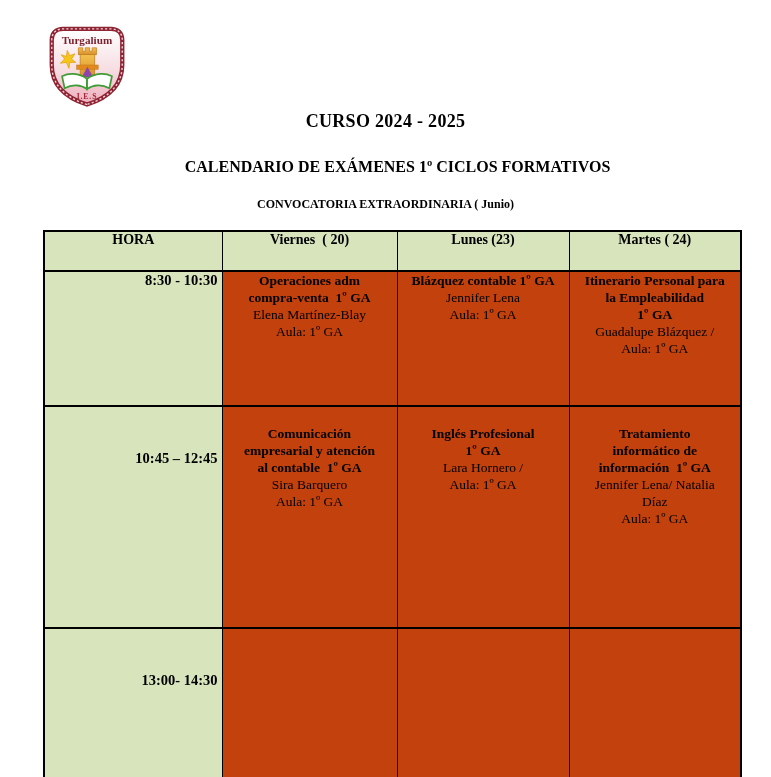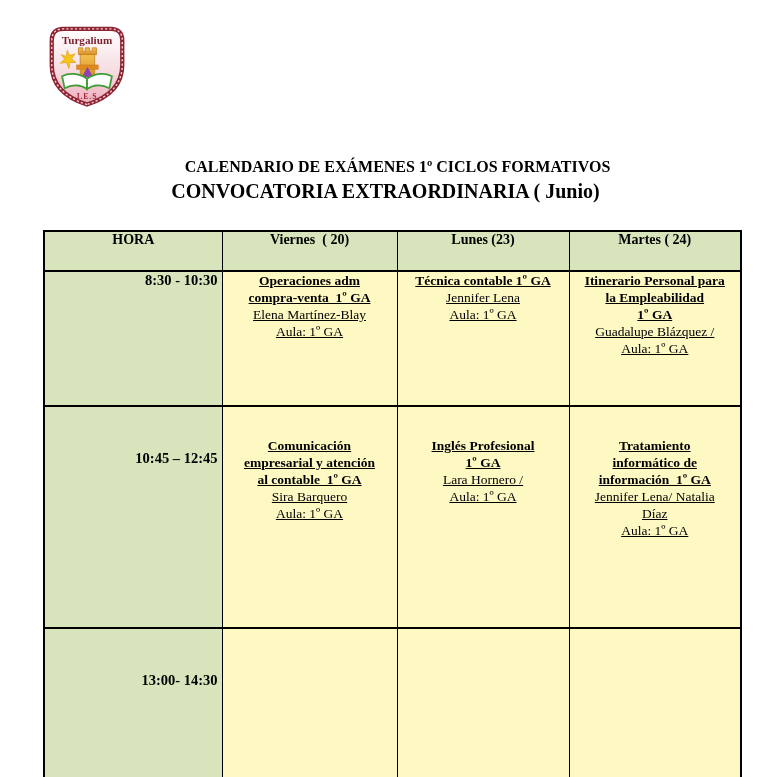--- a/index.html
+++ b/index.html
@@ -26,21 +26,21 @@
   .title {
     position: absolute;
     left: 0;
     right: 0;
     text-align: center;
     font-weight: bold;
     white-space: pre-wrap;
   }
   .title-course { top: 111px; font-size: 18px; letter-spacing: 0.3px; }
   .title-calendar { top: 158px; font-size: 16px; margin-left: 24px; }
-  .title-convocatoria { top: 180px; font-size: 20px; }
+  .title-convocatoria { top: 197px; font-size: 12px; }
 
   table.schedule {
     position: absolute;
     left: 43px;
     top: 230px;
     width: 697px;
     border-collapse: collapse;
     table-layout: fixed;
     border: 2px solid #000000;
   }
@@ -57,22 +57,22 @@
   thead th {
     background: #d7e4bc;
     font-size: 14px;
     font-weight: bold;
     padding-top: 7px;
     white-space: pre-wrap;
   }
   tr.r0 { height: 135px; }
   tr.r1 { height: 222px; }
   tr.r2 { height: 155px; }
-  td.exam-cell { padding-top: 16px; background: #fef9c3; text-decoration: underline; }
-  tr.r1 td.exam-cell { padding-top: 30px; }
+  td.exam-cell { padding-top: 16px; background: #c2410c; }
+  tr.r1 td.exam-cell { padding-top: 18px; }
   th.time-cell {
     background: #d7e4bc;
     font-weight: bold;
     font-size: 14.5px;
     padding-top: 33px;
   }
   tr.r1 th.time-cell, tr.r2 th.time-cell { padding-top: 43px; }
   .time-label { white-space: pre-wrap; text-align: right; }
   .subject-line {
     font-weight: bold;
@@ -120,20 +120,21 @@
       <polygon points="50.5,52 44,64 57,64" fill="#8e44ad"></polygon>
 
       <path d="M50,66 C40,59 29,59 21,63 L24,77 C33,72 43,73 50,78 Z" fill="#ffffff" stroke="#3f9c35" stroke-width="2"></path>
       <path d="M50,66 C60,59 71,59 79,63 L76,77 C67,72 57,73 50,78 Z" fill="#ffffff" stroke="#3f9c35" stroke-width="2"></path>
       <line x1="50" y1="66" x2="50" y2="78" stroke="#3f9c35" stroke-width="1.5"></line>
 
       <text x="50" y="89" text-anchor="middle" font-family="Liberation Serif, serif" font-size="9" font-weight="bold" letter-spacing="1" fill="#a32638">I.E.S</text>
     </svg>
   </div>
 
+  <div class="title title-course">CURSO 2024 - 2025</div>
   <div class="title title-calendar">CALENDARIO DE EXÁMENES 1º CICLOS FORMATIVOS</div>
   <div class="title title-convocatoria">CONVOCATORIA EXTRAORDINARIA ( Junio)</div>
 
   <table class="schedule">
     <colgroup>
       <col style="width:178px">
       <col style="width:175px">
       <col style="width:172px">
       <col style="width:172px">
     </colgroup>
@@ -150,21 +151,21 @@
           <th class="time-cell">
             <div class="time-label">8:30 - 10:30</div>
           </th>
           <td class="exam-cell">
             <div class="subject-line">Operaciones adm</div>
             <div class="subject-line">compra-venta  1º GA</div>
             <div class="detail-line">Elena Martínez-Blay</div>
             <div class="detail-line">Aula: 1º GA</div>
           </td>
           <td class="exam-cell">
-            <div class="subject-line">Técnica contable 1º GA</div>
+            <div class="subject-line">Blázquez contable 1º GA</div>
             <div class="detail-line">Jennifer Lena</div>
             <div class="detail-line">Aula: 1º GA</div>
           </td>
           <td class="exam-cell">
             <div class="subject-line">Itinerario Personal para</div>
             <div class="subject-line">la Empleabilidad</div>
             <div class="subject-line">1º GA</div>
             <div class="detail-line">Guadalupe Blázquez /</div>
             <div class="detail-line">Aula: 1º GA</div>
           </td>

